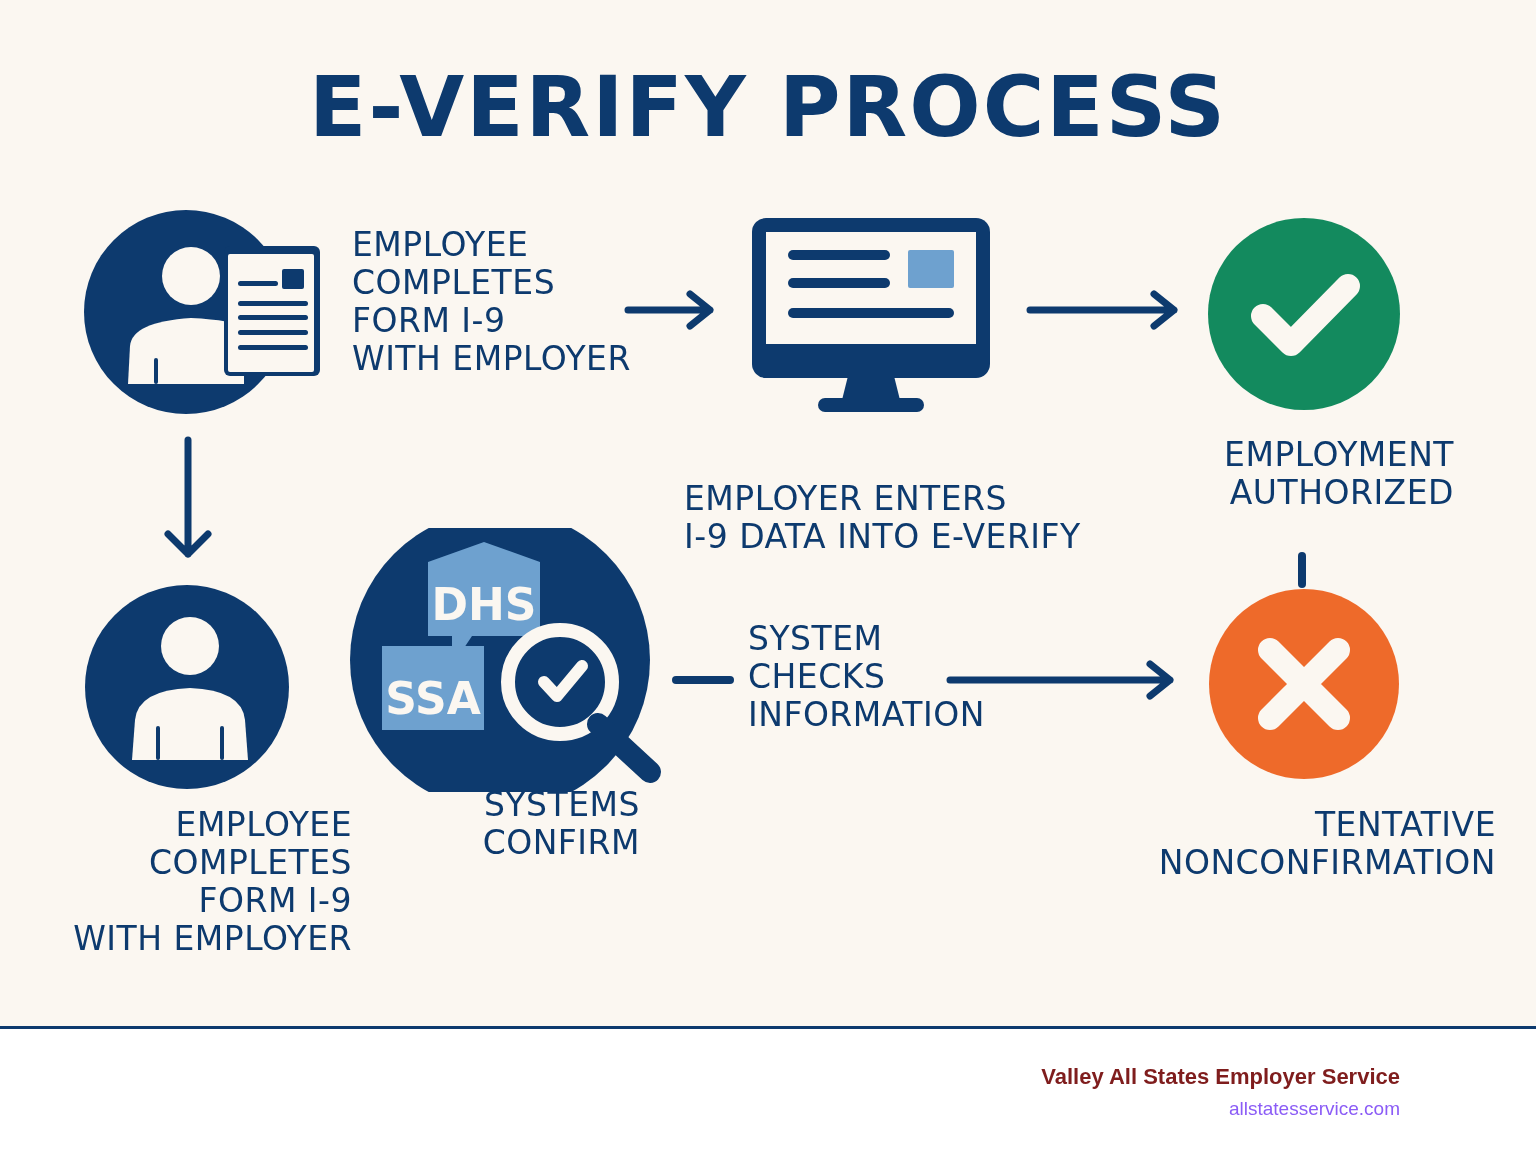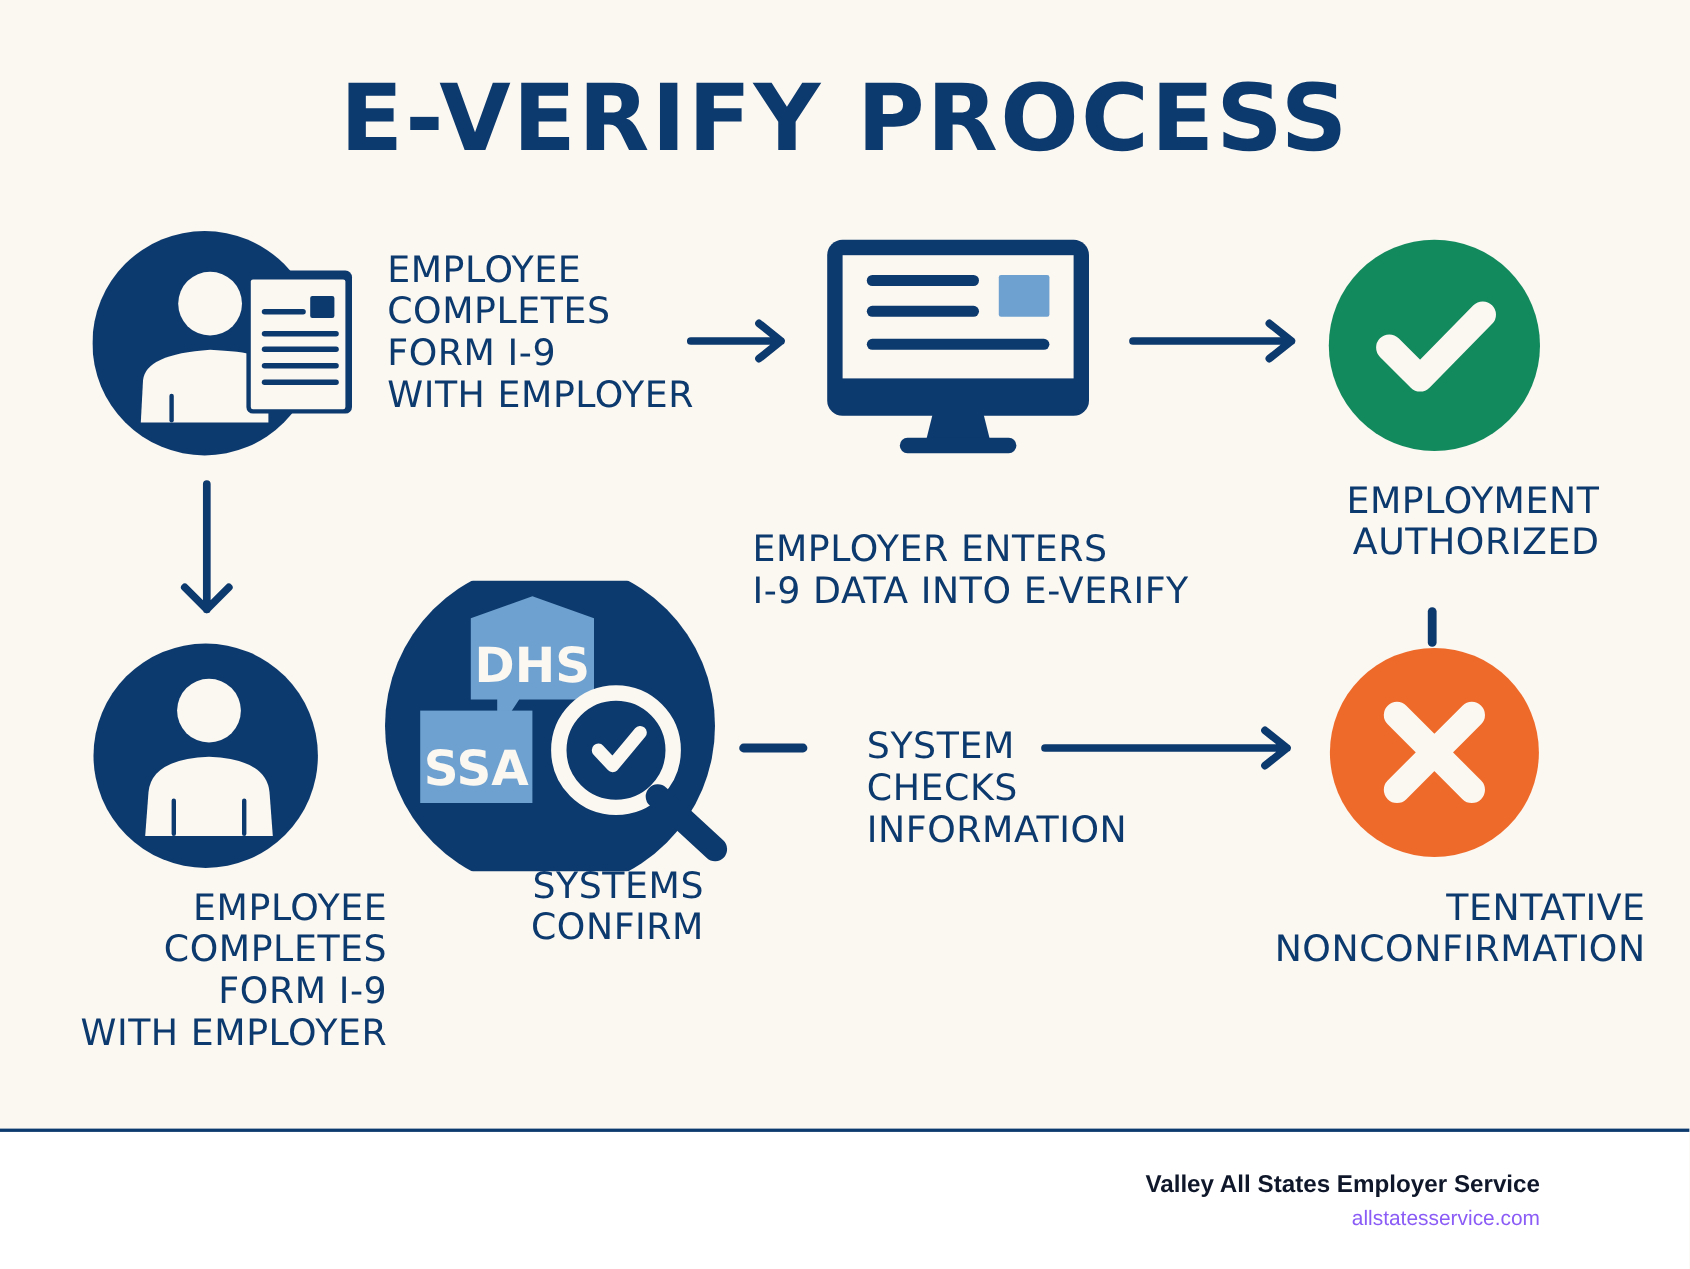--- a/index.html
+++ b/index.html
@@ -19,21 +19,21 @@
     font-family: "DejaVu Sans", sans-serif; font-weight: normal;
     font-size: 33px; line-height: 38px; color: #0d3a6e;
     letter-spacing: 0.5px; white-space: pre-line;
   }
   .center { text-align: right; }
   .footer {
     left: 0; top: 1026px; width: 1536px; height: 128px; background: #ffffff;
     border-top: 3px solid #0d3a6e;
   }
   .foot-name {
-    right: 136px; top: 1064px; font-weight: bold; font-size: 22px; color: #0f172a; margin-left: 44px;
+    right: 136px; top: 1064px; font-weight: bold; font-size: 22px; color: #7f1d1d; margin-left: 44px;
   }
   .foot-url {
     right: 136px; top: 1098px; font-size: 19px; color: #8b5cf6;
   }
   svg { display: block; }
 </style>
 </head>
 <body>
 
 <div class="abs title">E-VERIFY PROCESS</div>
@@ -127,21 +127,21 @@
     <circle cx="210" cy="154" r="52" fill="#0d3a6e" stroke="#fbf7f1" stroke-width="14"></circle>
     <path d="M194 154 L207 168 L232 138" stroke="#fbf7f1" stroke-width="12" fill="none" stroke-linecap="round" stroke-linejoin="round"></path>
     <path d="M248 196 L300 244" stroke="#0d3a6e" stroke-width="22" stroke-linecap="round"></path>
   </svg>
 </div>
 <div class="abs label center" style="left:380px; top:786px; width:260px;">SYSTEMS
 CONFIRM</div>
 
 <div class="abs" style="left:672px; top:676px; width:62px; height:8px; background:#0d3a6e; border-radius:4px;"></div>
 
-<div class="abs label" style="left:788px; top:620px;margin-top:39px;">SYSTEM
+<div class="abs label" style="left:748px; top:620px;">SYSTEM
 CHECKS
 INFORMATION</div>
 
 <div class="abs" style="left:944px; top:658px;">
   <svg width="236" height="44" viewBox="0 0 236 44">
     <path d="M6 22 H226 M206 6 L226 22 L206 38" stroke="#0d3a6e" stroke-width="7" fill="none" stroke-linecap="round" stroke-linejoin="round"></path>
   </svg>
 </div>
 
 <div class="abs" style="left:1208px; top:588px;">

